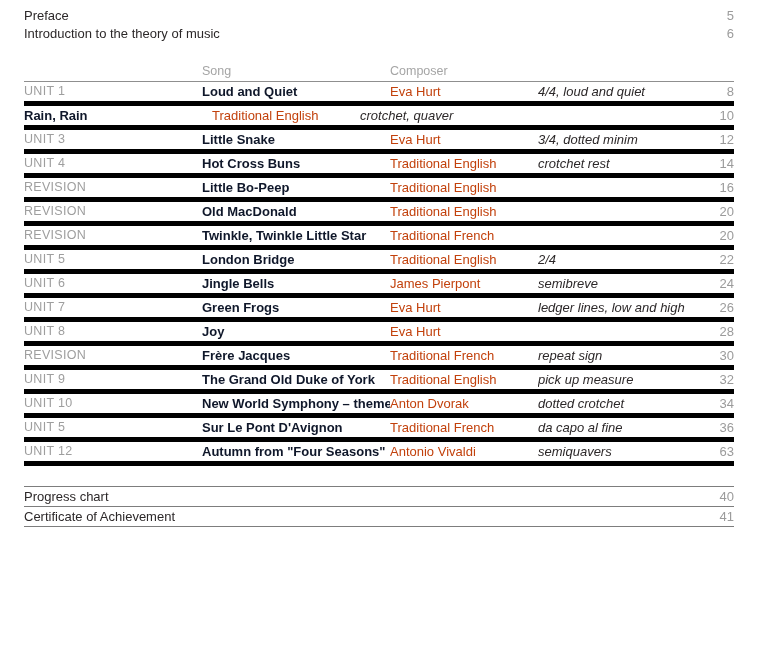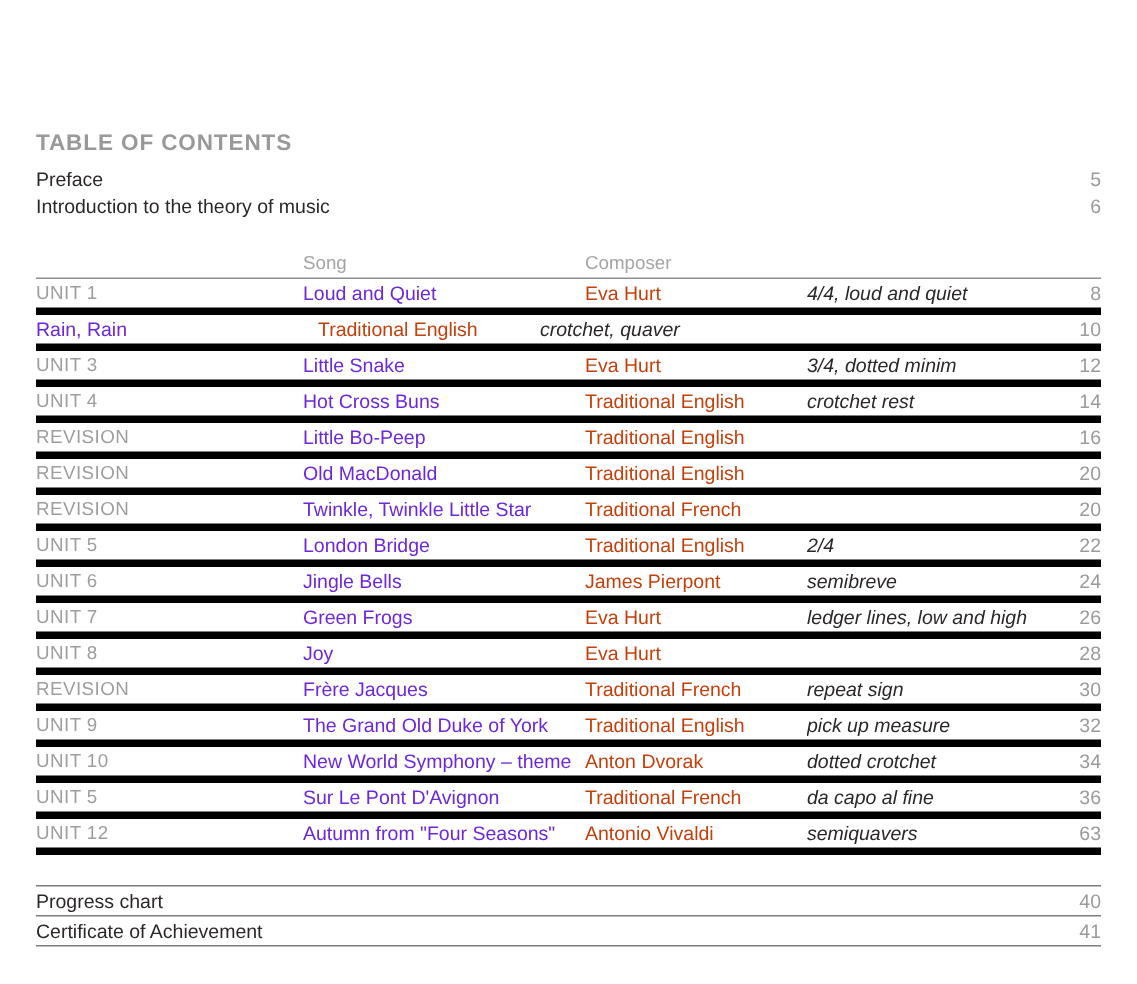--- a/index.html
+++ b/index.html
@@ -56,22 +56,22 @@
     flex: 0 0 178px;
     color: #9e9e9e;
     font-size: 12.5px;
     letter-spacing: 0.3px;
     white-space: nowrap;
     overflow: hidden;
   }
   .c-song {
     width: 188px;
     flex: 0 0 188px;
-    font-weight: normal;
-    color: #6d28d9;
+    font-weight: bold;
+    color: #0f172a;
     white-space: nowrap;
     overflow: hidden;
   }
   .c-comp {
     width: 148px;
     flex: 0 0 148px;
     color: #c2410c;
     white-space: nowrap;
     overflow: hidden;
   }
@@ -104,21 +104,20 @@
     border-bottom: 1px solid #7d7d7d;
   }
   .bm-page { color: #9b9b9b; }
 </style>
 </head>
 <body>
 
 <div class="page">
   <div class="content">
 
-    <div class="toc-title">TABLE OF CONTENTS</div>
 
     <div class="front-matter">
       <div class="fm-row">
         <span>Preface</span>
         <span class="fm-page">5</span>
       </div>
       <div class="fm-row">
         <span>Introduction to the theory of music</span>
         <span class="fm-page">6</span>
       </div>

